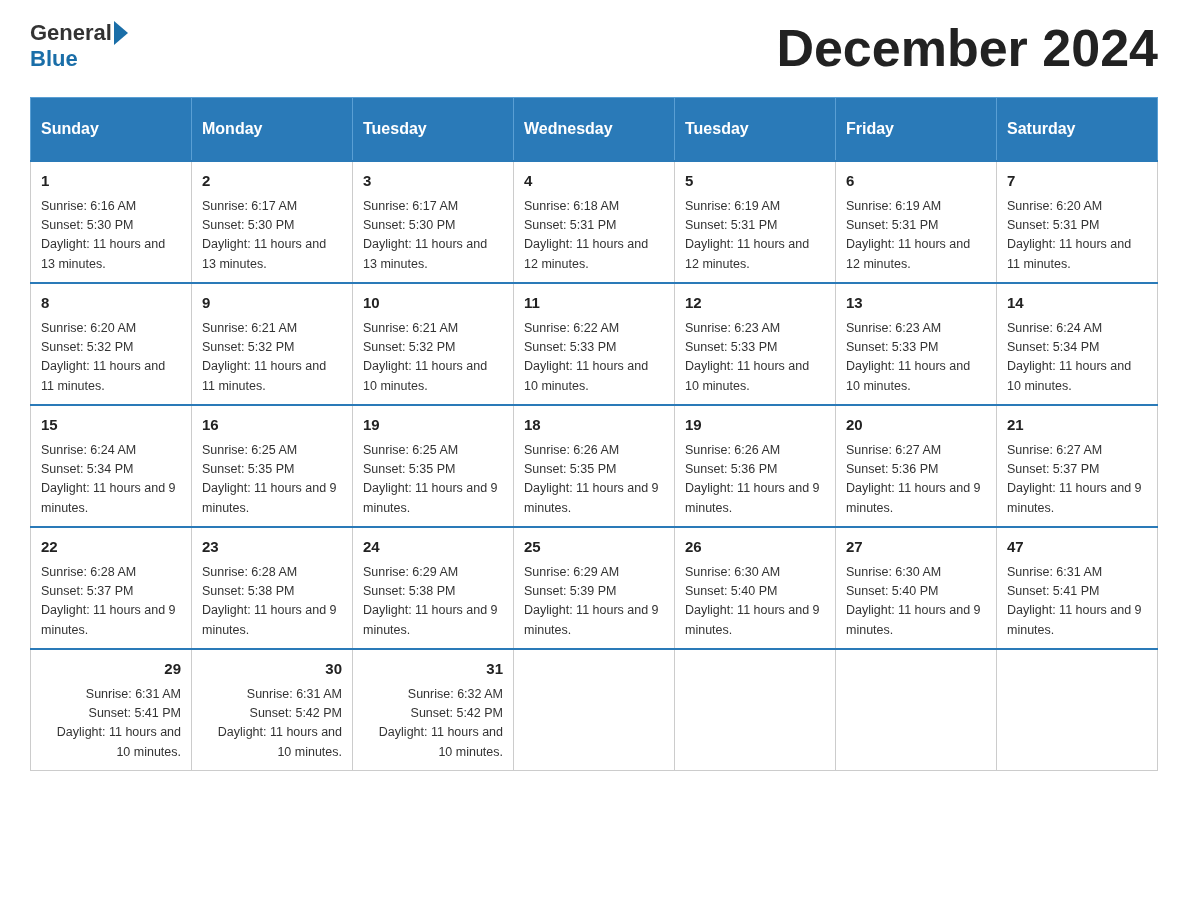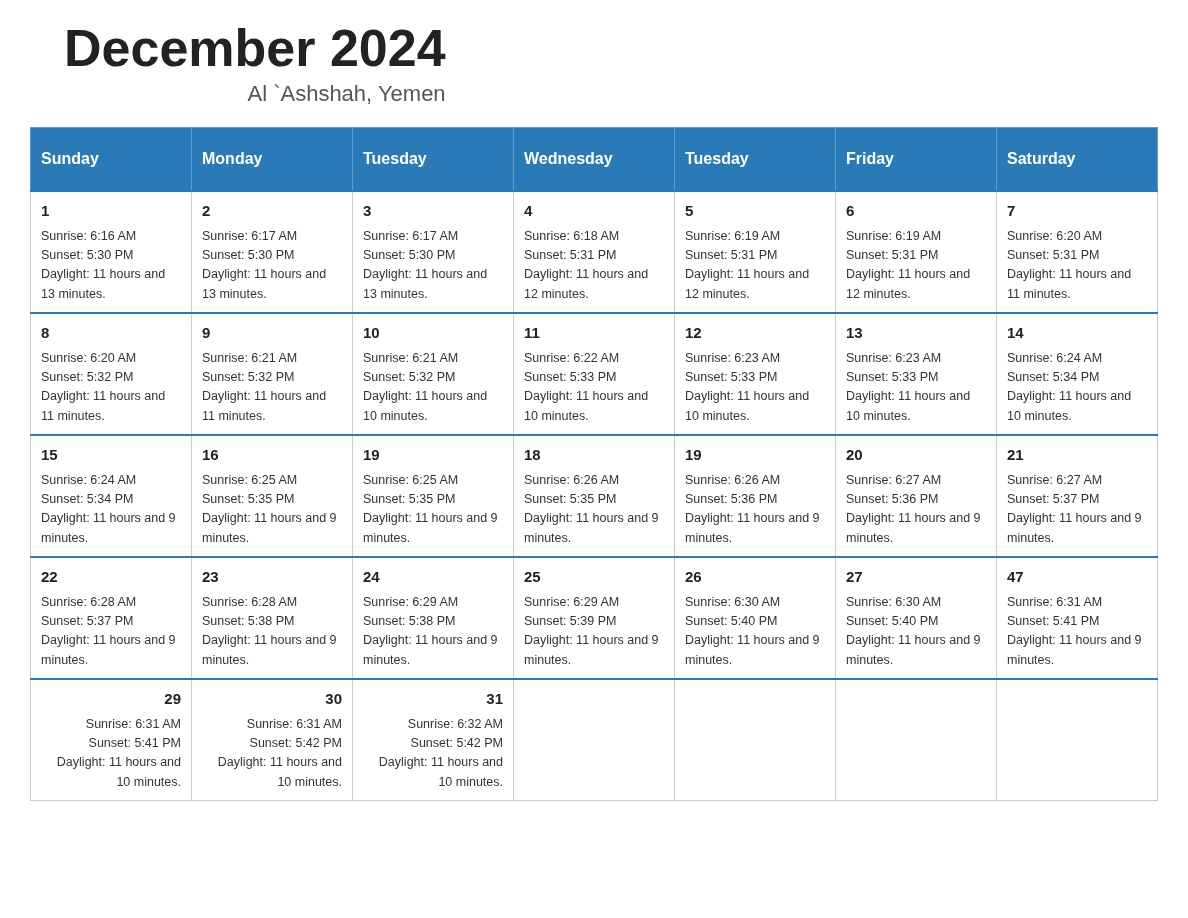--- a/index.html
+++ b/index.html
@@ -107,23 +107,31 @@
       border-top: 2px solid #2a7ab8;
     }
     .calendar tbody tr td + td {
       border-top: 2px solid #2a7ab8;
     }
   </style>
 </head>
 <body>
 
 <div class="header-row">
+  <div class="logo">
+    <div class="logo-top">
+      <span class="logo-general">General</span>
+      <span class="logo-arrow"></span>
+    </div>
+    <div>
+      <span class="logo-blue">Blue</span>
+    </div>
+  </div>
   <div class="title-area">
     <div class="cal-title">December 2024</div>
-    <div class="cal-subtitle">Al `Ashshah, Yemen</div>
   </div>
 </div>
 
 <table class="calendar">
   <thead>
     <tr>
     <th>Sunday</th>
         <th>Monday</th>
         <th>Tuesday</th>
         <th>Wednesday</th>

